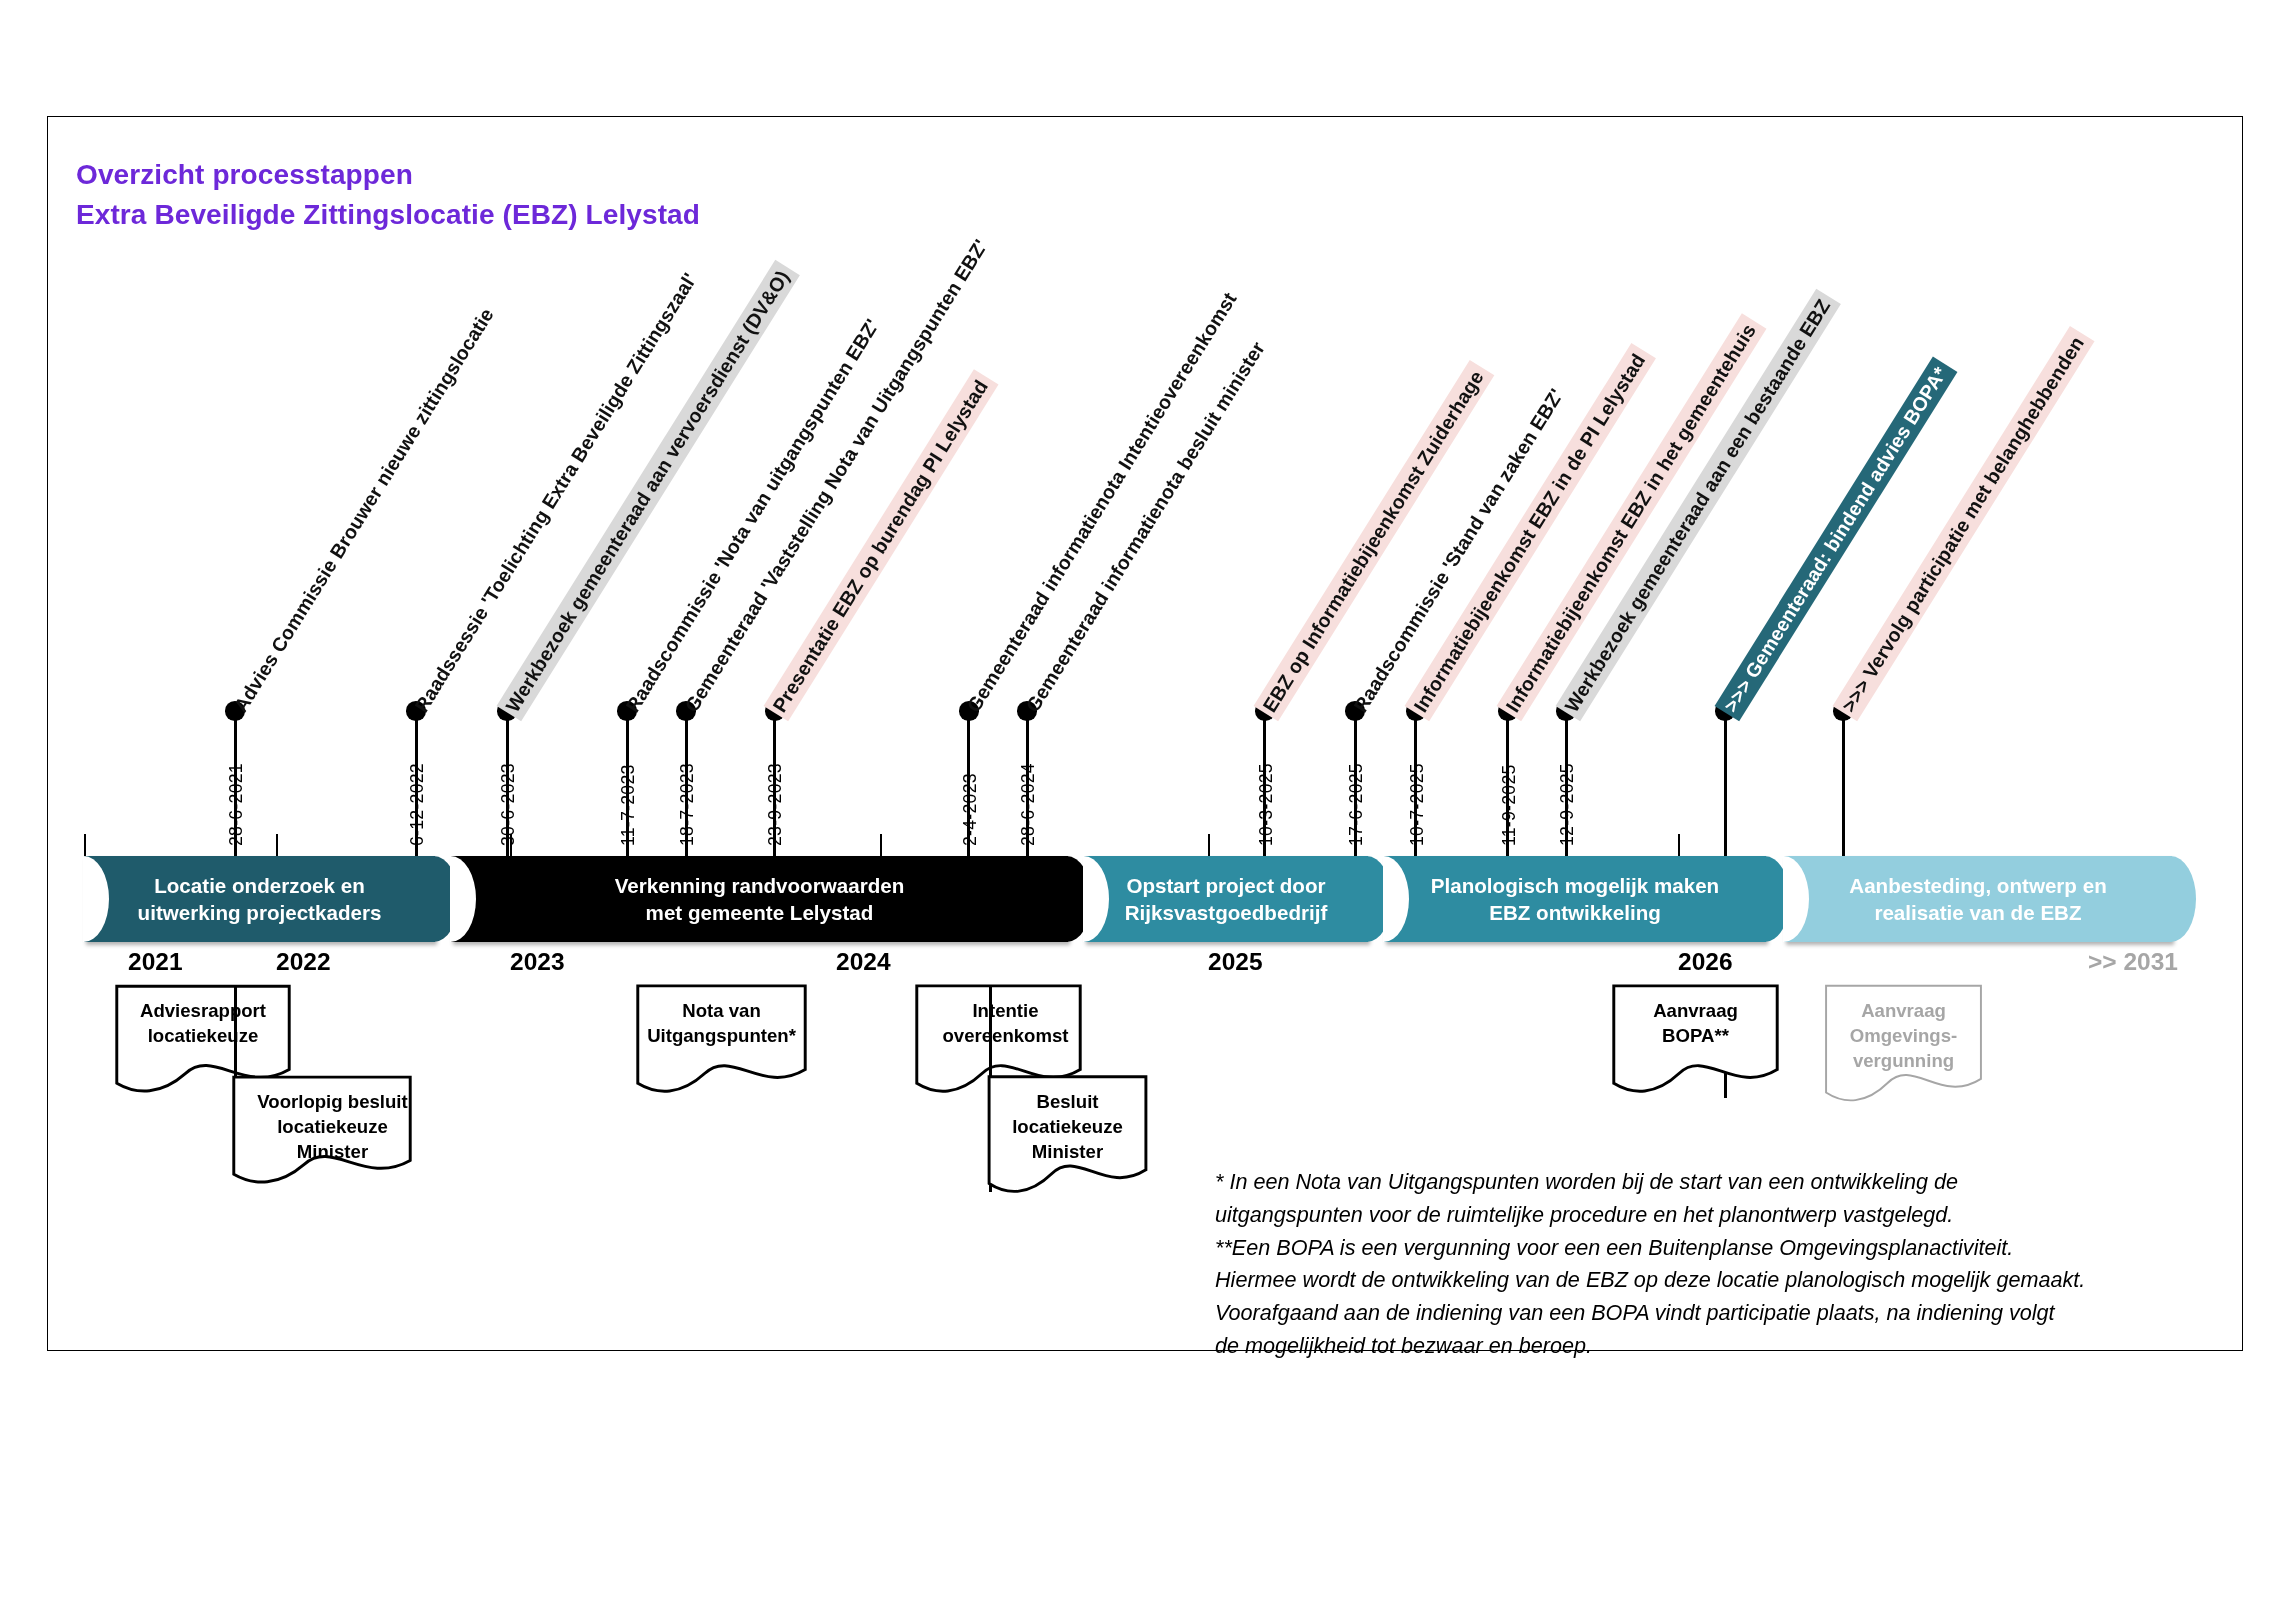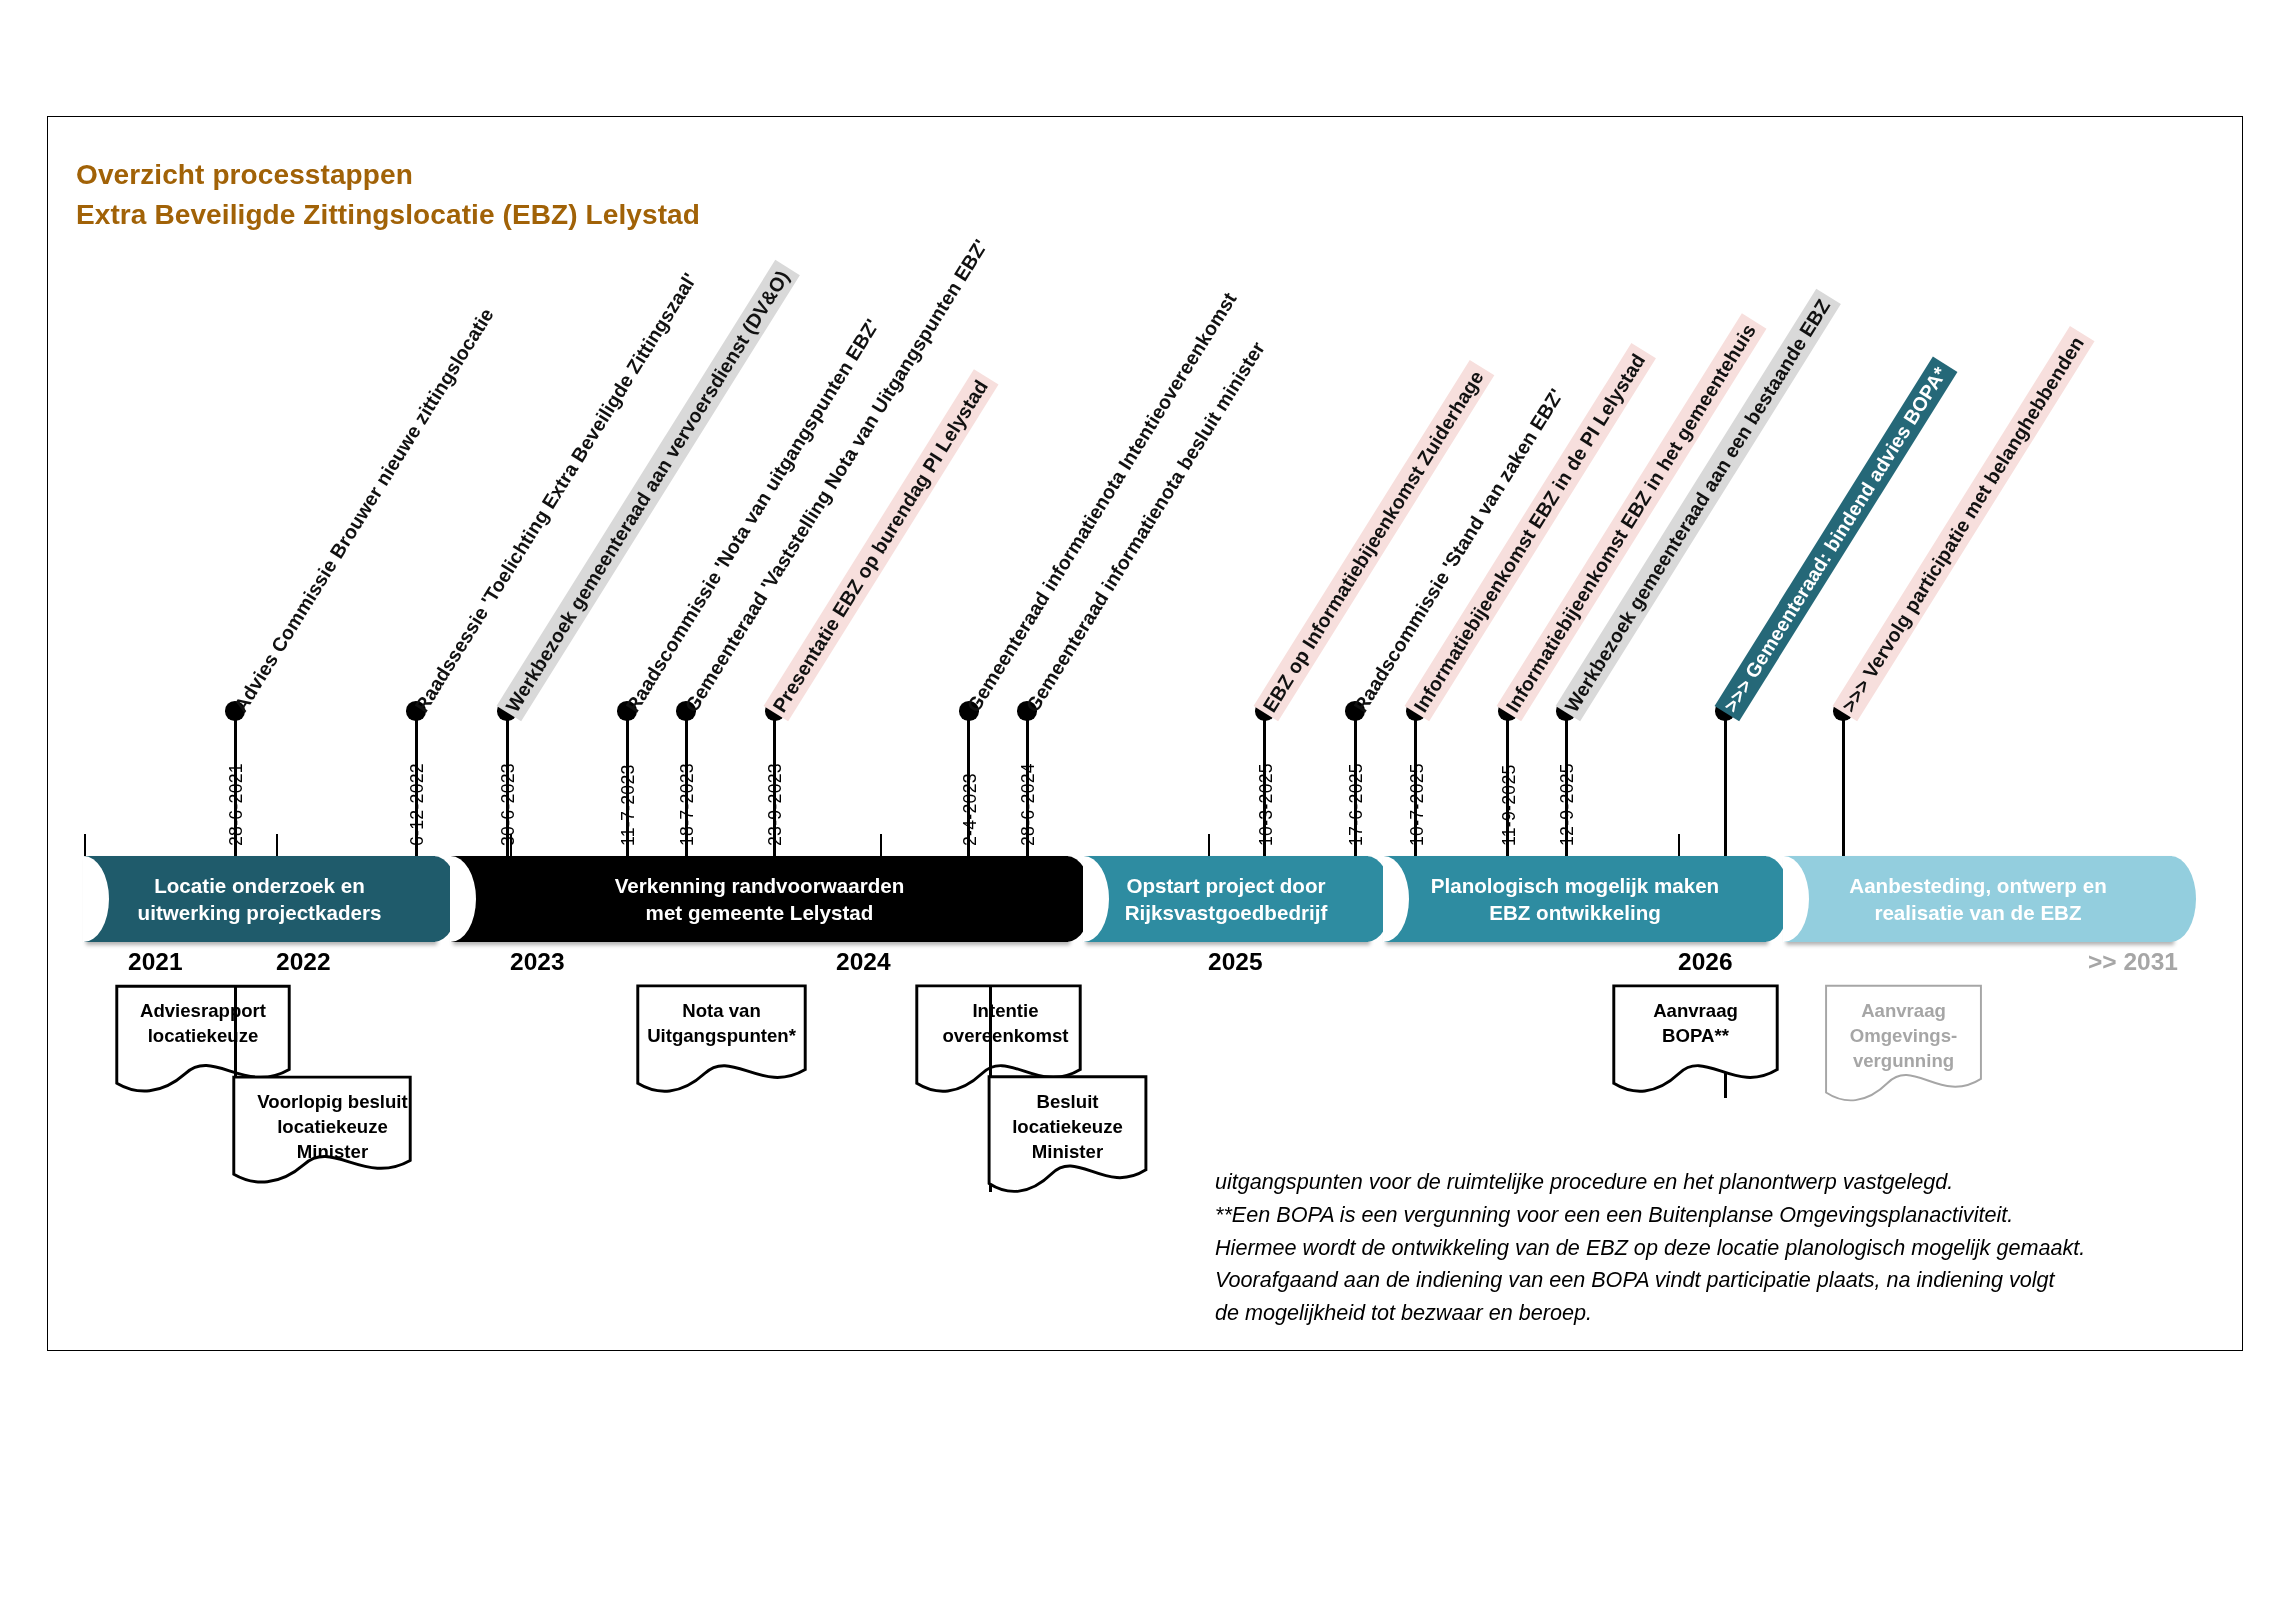--- a/index.html
+++ b/index.html
@@ -1,20 +1,20 @@
 <!DOCTYPE html>
 <html><head>
 <meta charset="utf-8">
 <style>
   html,body{margin:0;padding:0;background:#ffffff;}
   body{width:2293px;height:1621px;font-family:"Liberation Sans",sans-serif;position:relative;overflow:hidden;}
   #frame{position:absolute;left:47px;top:116px;width:2196px;height:1235px;border:1.5px solid #000;background:#fff;box-sizing:border-box;}
 
   
-  #title{position:absolute;left:76px;top:155px;font-size:28px;font-weight:bold;color:#a16207;line-height:1.42;letter-spacing:0.1px;}
+  #title{position:absolute;left:76px;top:155px;font-size:28px;font-weight:bold;color:#6d28d9;line-height:1.42;letter-spacing:0.1px;}
 
   
   .diag{position:absolute;transform-origin:0 50%;transform:rotate(-58deg);white-space:nowrap;
         font-size:19.6px;font-weight:bold;color:#111;letter-spacing:0.1px;line-height:1;padding:4.9px 5.9px 4.9px 3.9px;}
   .diag.hl-grey{background:#d9d9d9;}
   .diag.hl-pink{background:#f7dfdd;}
   .diag.hl-teal{background:#256878;color:#ffffff;}
   .diag.plain{background:transparent;}
 
   
@@ -234,19 +234,20 @@
       </svg>
       <div class="doctxt">
         <div>Aanvraag</div>
         <div>Omgevings-</div>
         <div>vergunning</div>
       </div>
     </div>
   </div>
 
 <div id="notes">
+  <div>* In een Nota van Uitgangspunten worden bij de start van een ontwikkeling de</div>
   <div>uitgangspunten voor de ruimtelijke procedure en het planontwerp vastgelegd.</div>
   <div>**Een BOPA is een vergunning voor een een Buitenplanse Omgevingsplanactiviteit.</div>
   <div>Hiermee wordt de ontwikkeling van de EBZ op deze locatie planologisch mogelijk gemaakt.</div>
   <div>Voorafgaand aan de indiening van een BOPA vindt participatie plaats, na indiening volgt</div>
   <div>de mogelijkheid tot bezwaar en beroep.</div>
 </div>
 
 
 </body></html>

